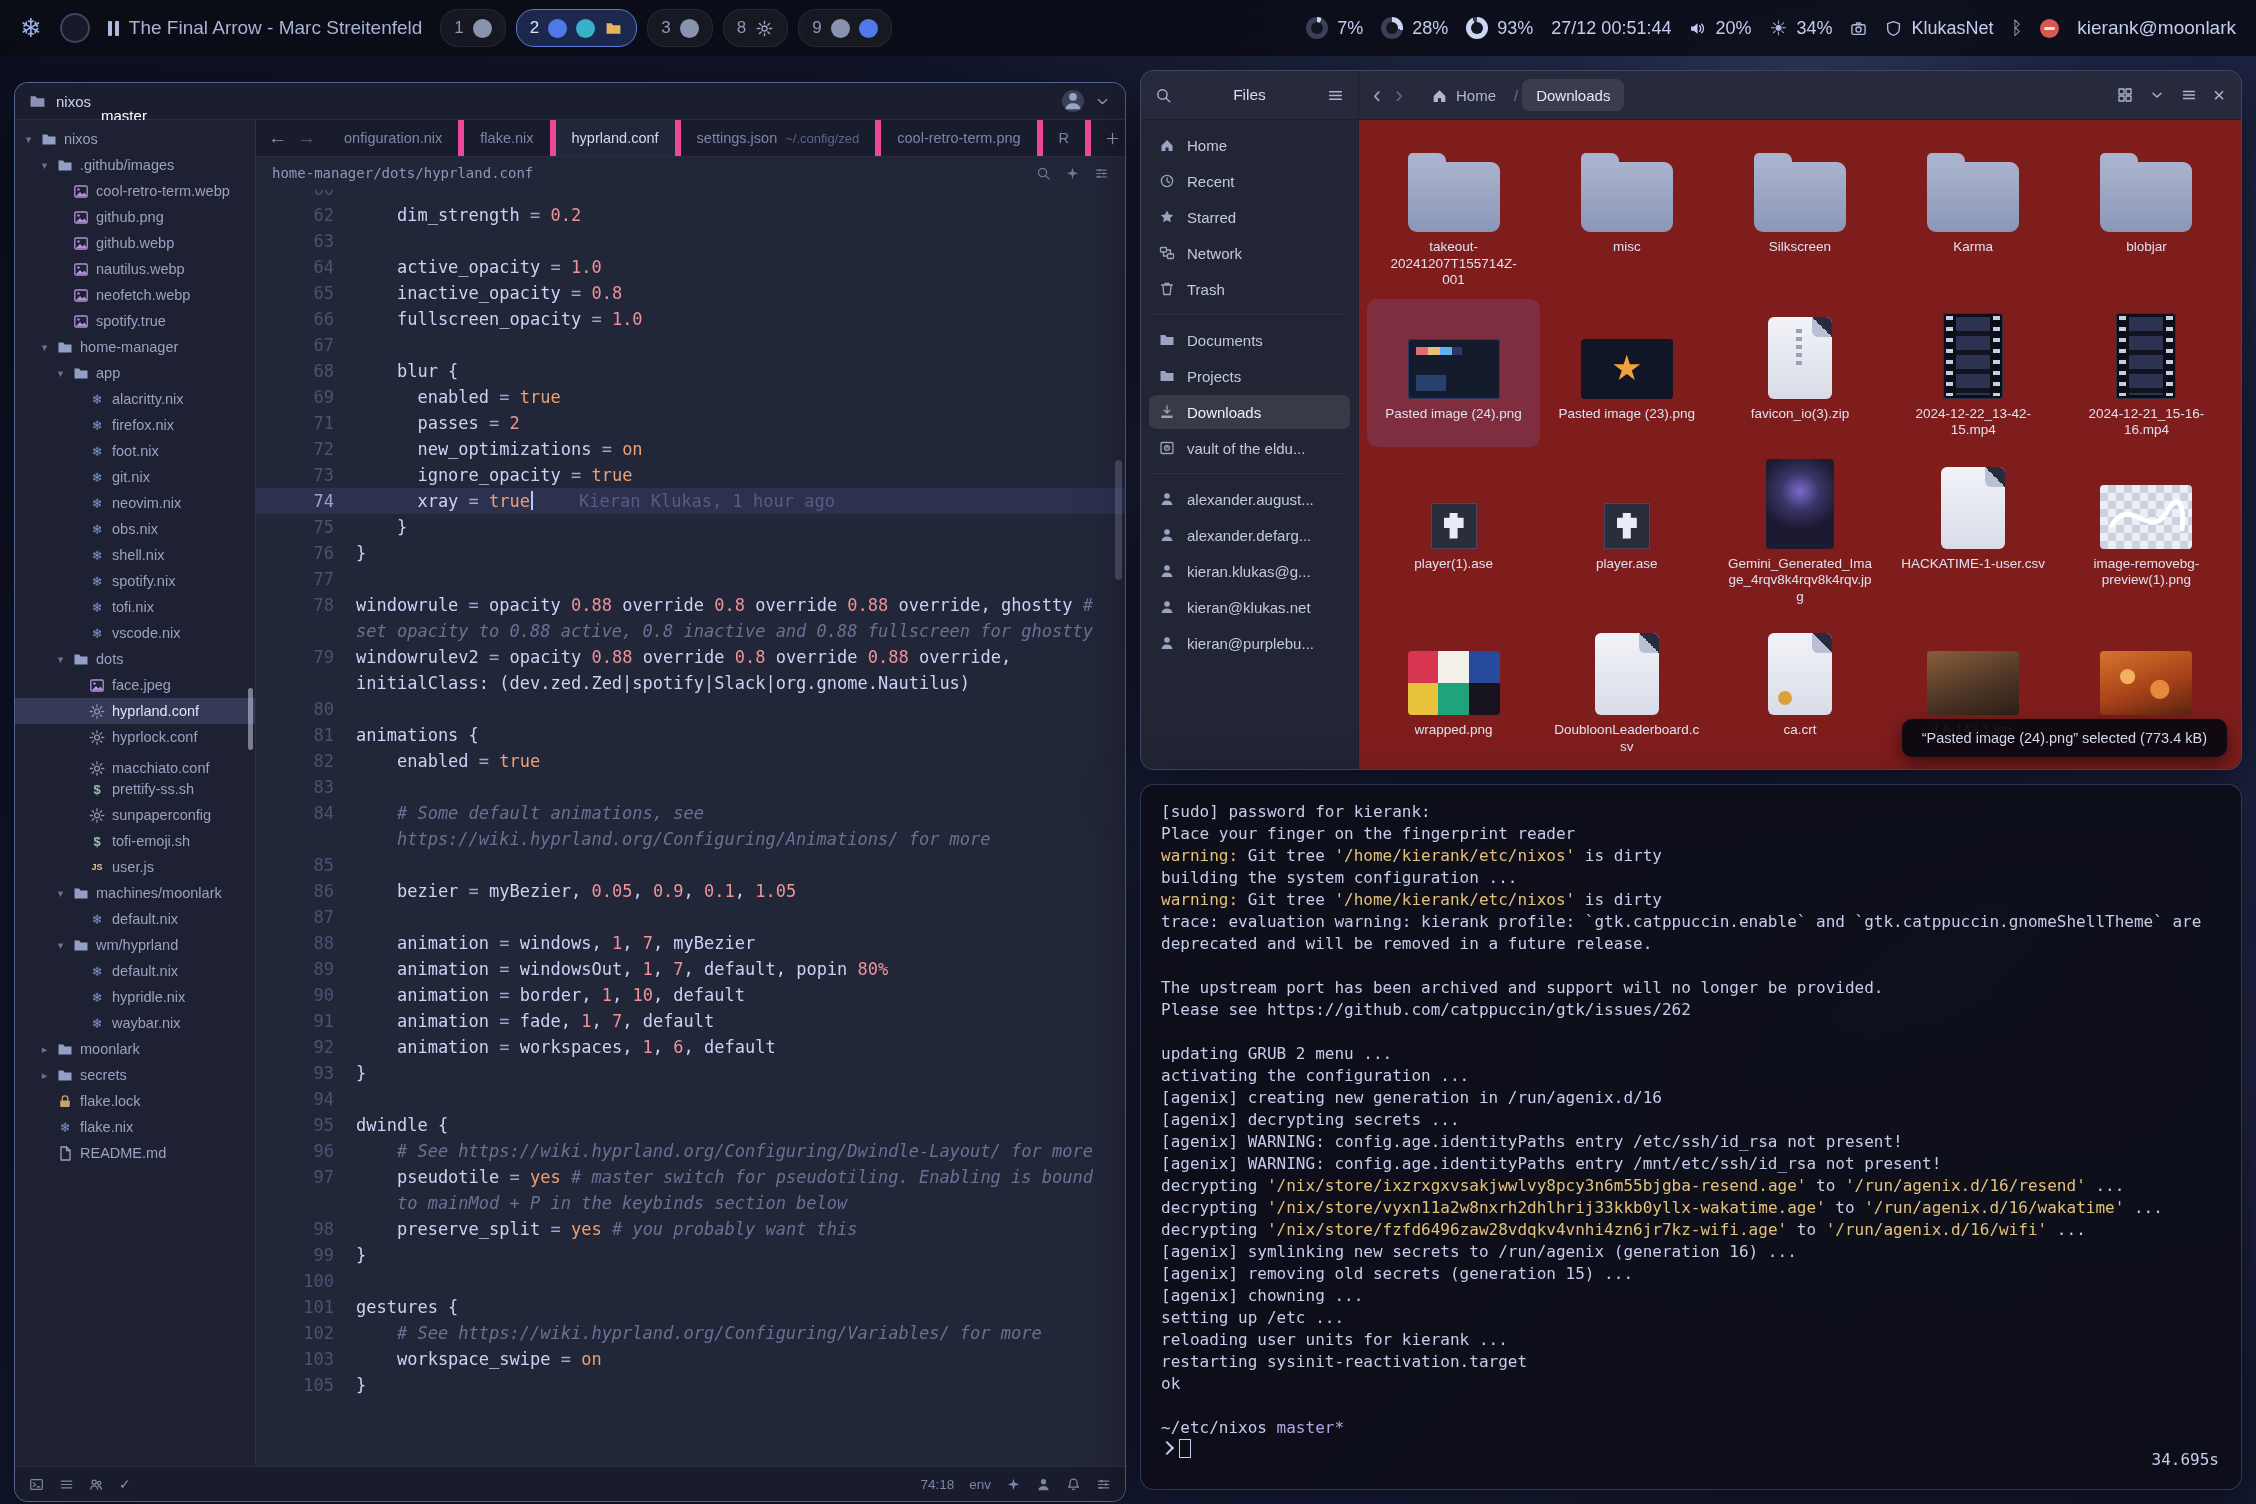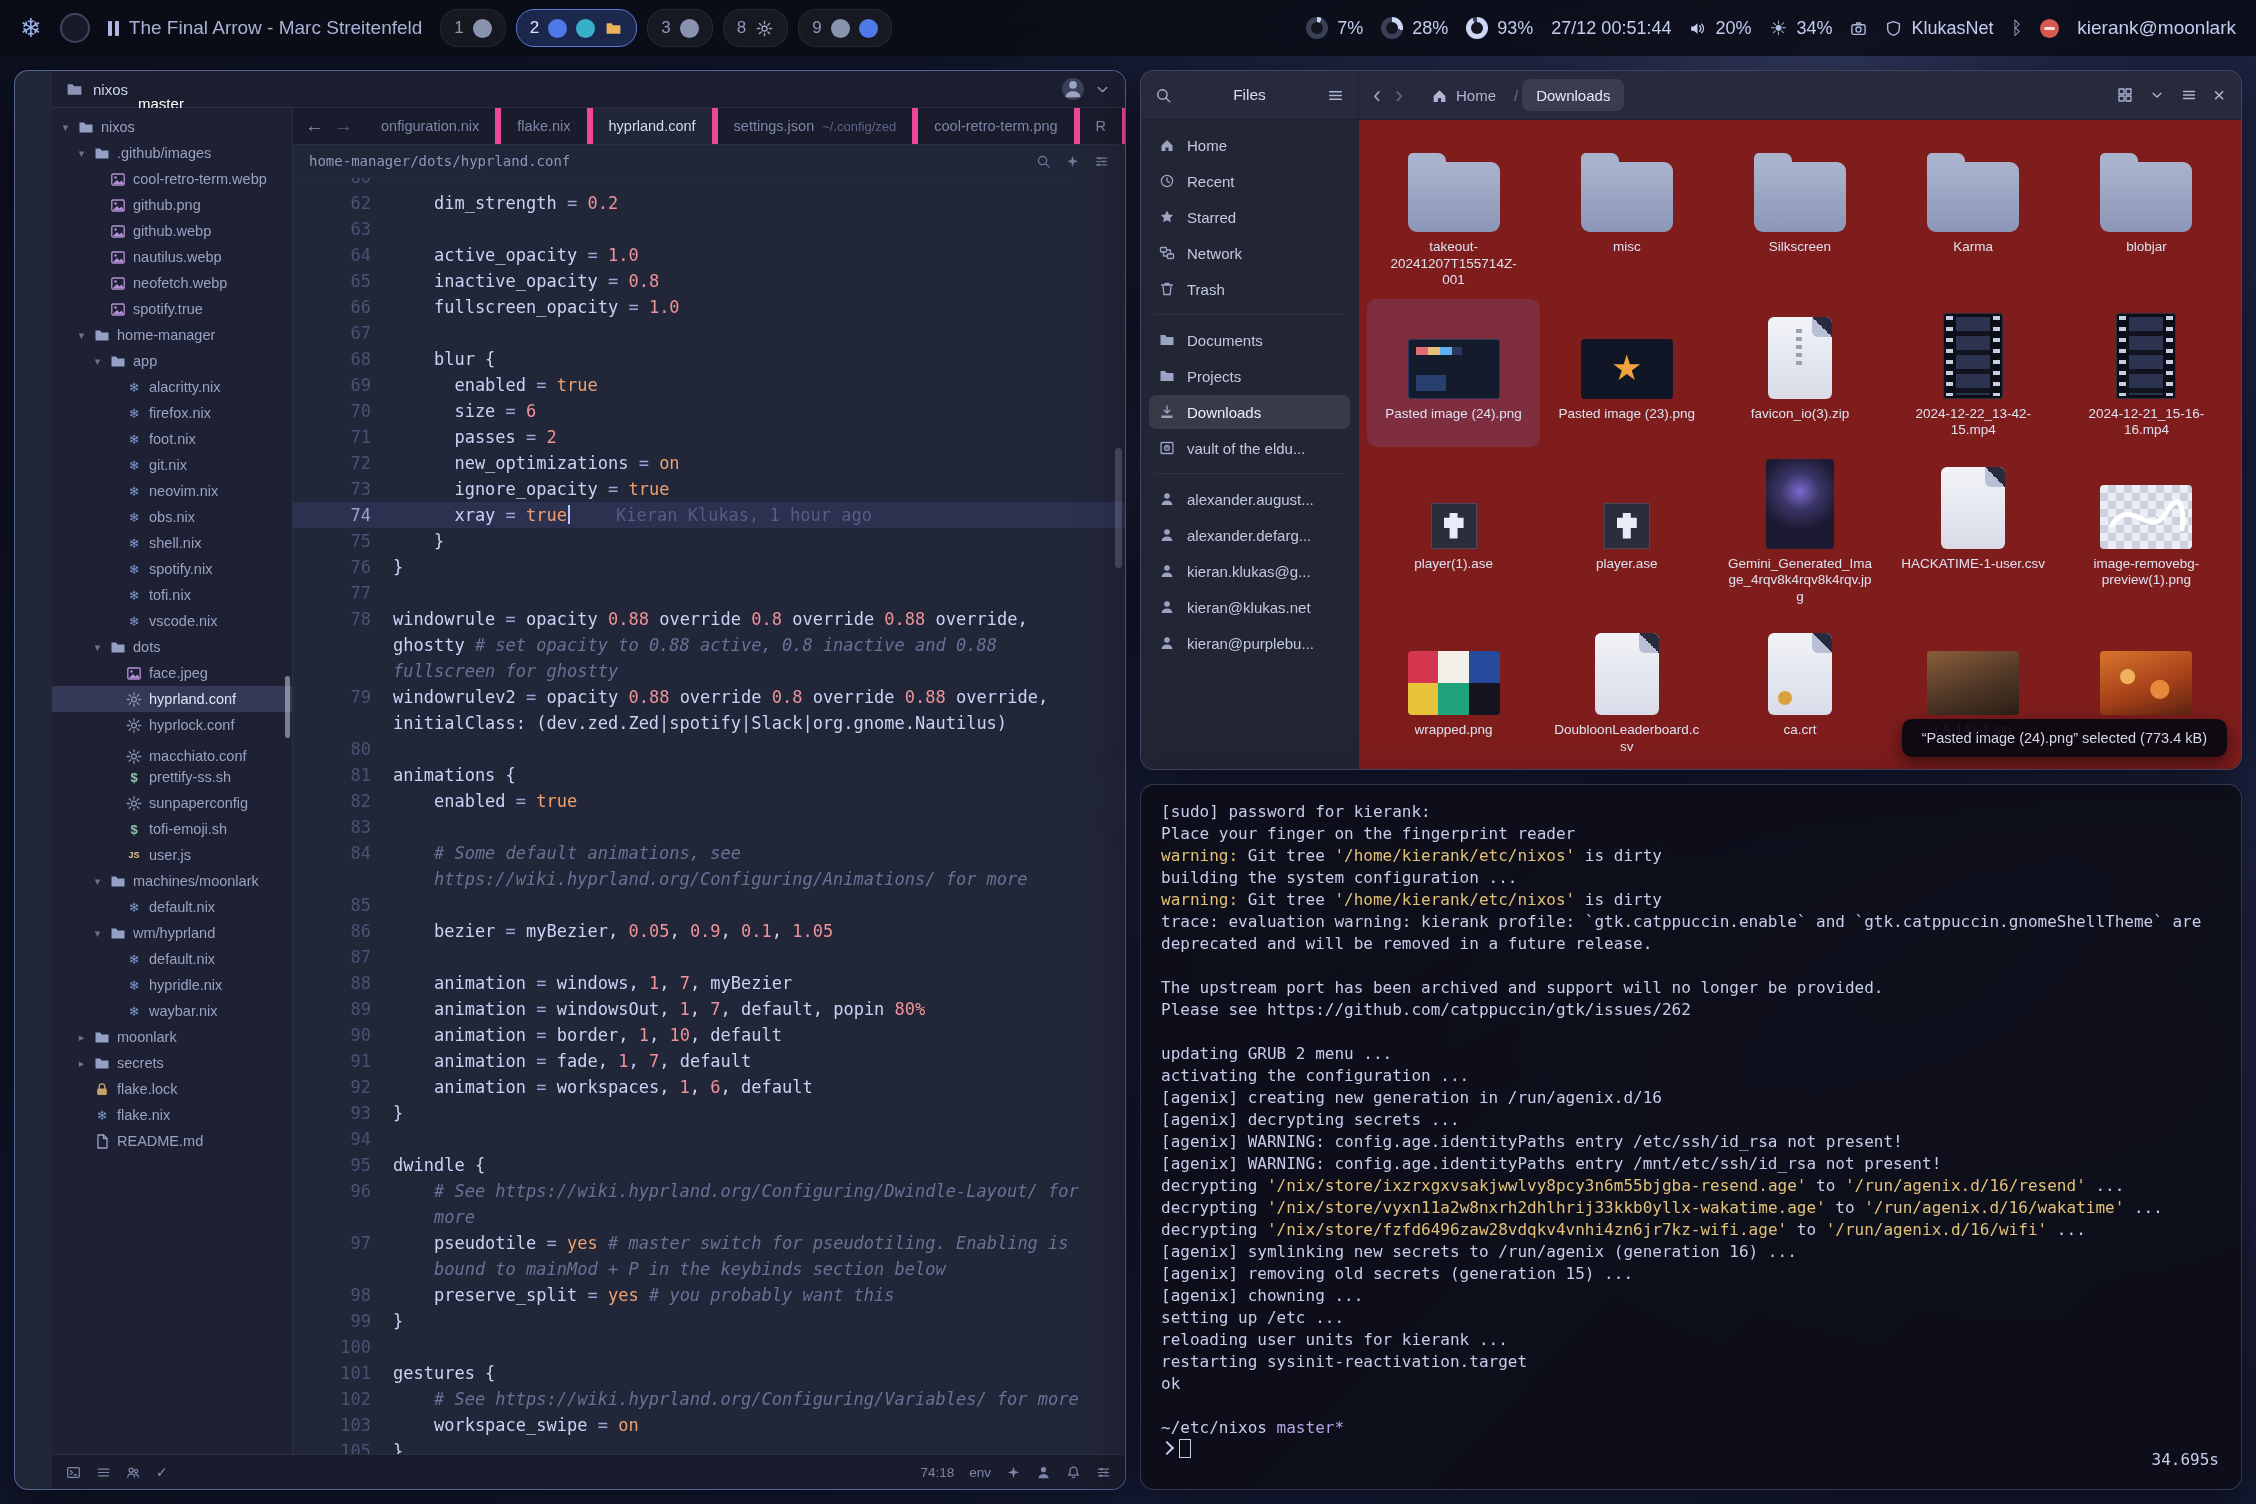--- a/index.html
+++ b/index.html
@@ -40,22 +40,22 @@
   .gauge{width:22px;height:22px;border-radius:50%;position:relative;
      background:conic-gradient(#cdd6f4 calc(var(--p,0)*1%), #394058 0);}
   .gauge::after{content:"";position:absolute;inset:5px;border-radius:50%;background:#14161f;}
   .redind{width:19px;height:19px;border-radius:50%;background:#d65850;position:relative;}
   .redind::after{content:"";position:absolute;left:4px;top:8px;width:11px;height:3px;border-radius:2px;background:#f4e3df;}
   .user{color:#c3cdf0;}
 
   
   .win{position:absolute;border-radius:14px;overflow:hidden;
        box-shadow:0 18px 55px rgba(0,0,0,.55);box-sizing:border-box;}
-  #editor{left:14px;top:70px;width:1112px;height:1420px;border:1.5px solid rgba(125,150,220,.55);
-          background:#222639;display:flex;flex-direction:column;padding-left:37px;}
+  #editor{left:14px;top:82px;width:1112px;height:1420px;border:1.5px solid rgba(125,150,220,.55);
+          background:#222639;display:flex;flex-direction:column;}
   #files{left:1140px;top:70px;width:1102px;height:700px;border:1.5px solid rgba(95,105,145,.45);
          background:#272b3d;display:flex;flex-direction:column;}
   #term{left:1140px;top:784px;width:1102px;height:706px;border:1.5px solid rgba(95,105,145,.45);
         background:rgba(13,14,24,.94);}
 
   
   .titlebar{height:36px;flex:0 0 36px;background:#1b1e2f;display:flex;align-items:center;
     gap:10px;padding:0 14px;font-size:15px;color:#a9b1d0;border-bottom:1px solid #2a2e44;}
   .titlebar .proj{color:#ccd3ee;}
   .titlebar .branch{color:#ffffff;margin-top:28px;}
@@ -727,24 +727,20 @@
             </div>
             <div class="cl">
               <div class="ln">68</div>
               <div class="ct" style="padding-left: 4ch;"><span>blur {</span></div>
             </div>
             <div class="cl">
               <div class="ln">69</div>
               <div class="ct" style="padding-left: 6ch;"><span>enabled</span><span class="tok-op"> = </span><span class="tok-bool">true</span></div>
             </div>
             <div class="cl">
-              <div class="ln">70</div>
-              <div class="ct" style="padding-left: 6ch;"><span>size</span><span class="tok-op"> = </span><span class="tok-num">6</span></div>
-            </div>
-            <div class="cl">
               <div class="ln">71</div>
               <div class="ct" style="padding-left: 6ch;"><span>passes</span><span class="tok-op"> = </span><span class="tok-num">2</span></div>
             </div>
             <div class="cl">
               <div class="ln">72</div>
               <div class="ct" style="padding-left: 6ch;"><span>new_optimizations</span><span class="tok-op"> = </span><span class="tok-bool">on</span></div>
             </div>
             <div class="cl">
               <div class="ln">73</div>
               <div class="ct" style="padding-left: 6ch;"><span>ignore_opacity</span><span class="tok-op"> = </span><span class="tok-bool">true</span></div>

